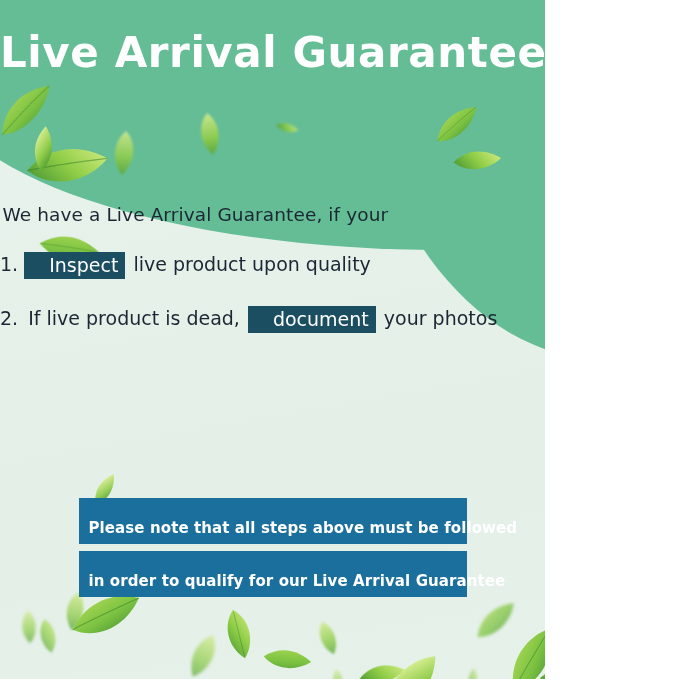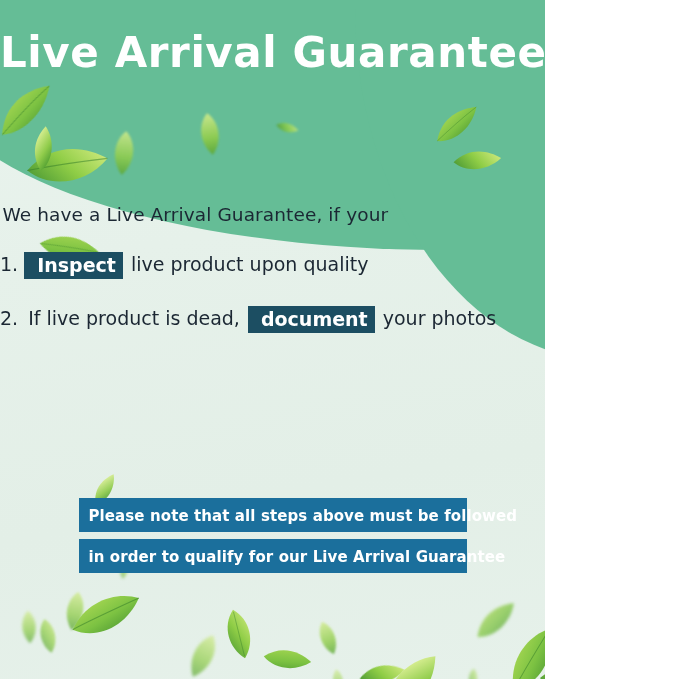--- a/index.html
+++ b/index.html
@@ -94,22 +94,22 @@
     line-height: 26px;
     color: #1b2733;
     margin-bottom: 27px;
     white-space: nowrap;
   }
   .step .num { margin-right: 4px; }
   .hl {
     display: inline-block;
     background: #1c4e62;
     color: #ffffff;
-    font-weight: bold;
-    padding: 3px 7px 4px 13px;
+    font-weight: normal;
+    padding: 3px 7px 4px 25px;
     margin: 0 2px;
     line-height: 20px;
     position: relative;
     top: 1px;
   }
 
   
   .note {
     position: absolute;
     left: 0; right: 0;
@@ -118,21 +118,21 @@
     text-align: center;
   }
   .note-line {
     display: block;
     background: #1b6f9c;
     color: #ffffff;
     font-family: "DejaVu Sans", sans-serif;
     font-weight: bold;
     font-size: 15px;
     line-height: 19px;
-    padding: 9px 10px 6px 10px;
+    padding: 21px 10px 6px 10px;
     margin: 0 auto 7px auto;
     width: 368px;
     white-space: nowrap;
     letter-spacing: 0.1px;
   }
 </style>
 </head>
 <body>
 
 <div id="poster">

